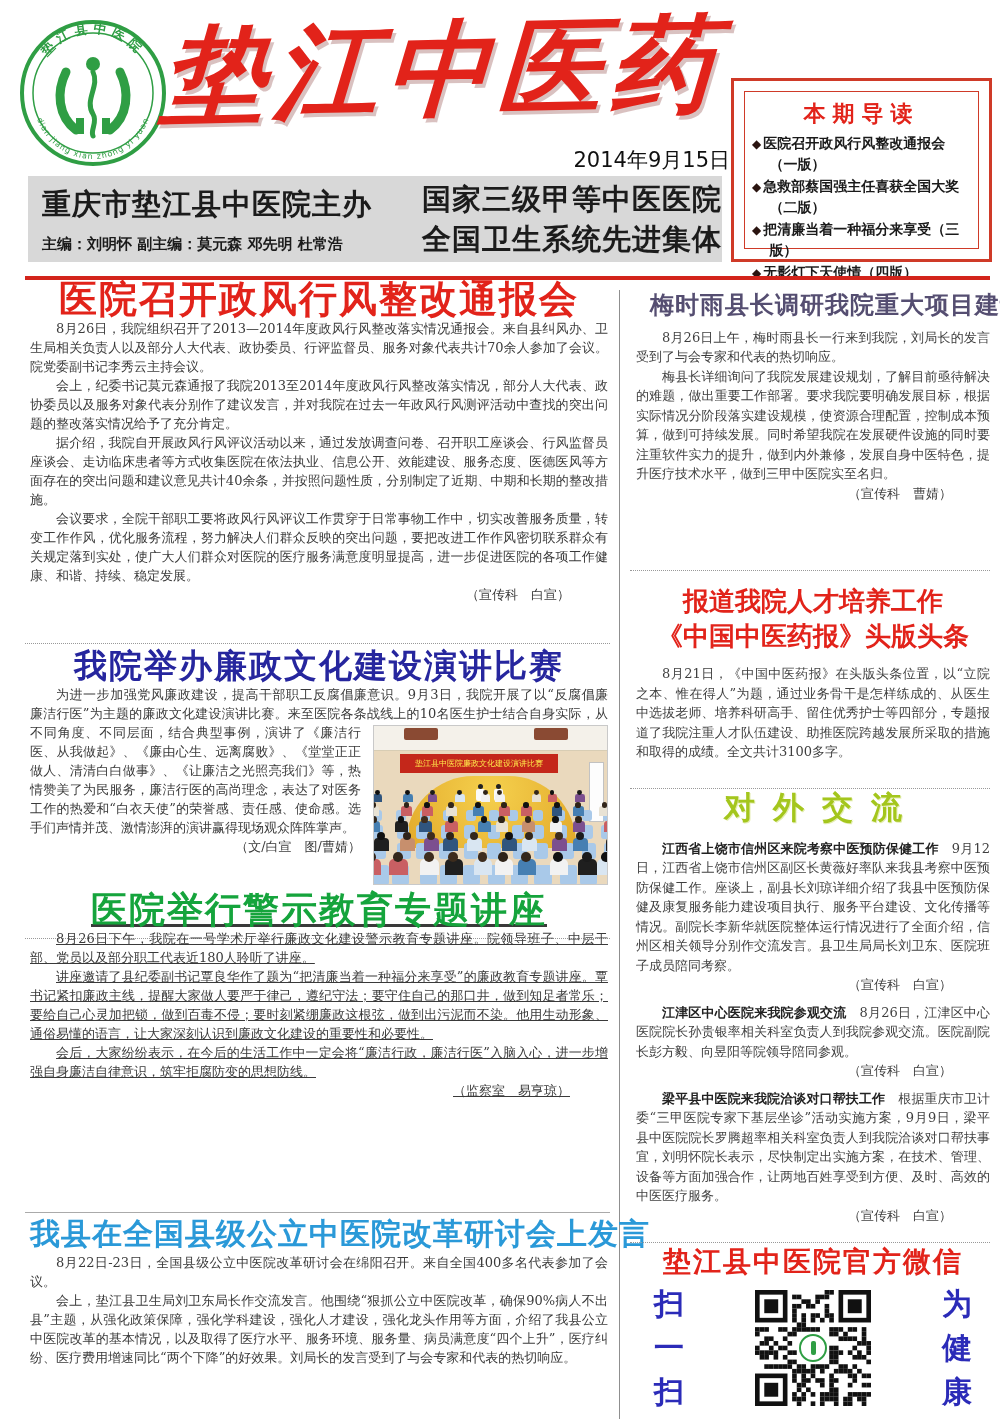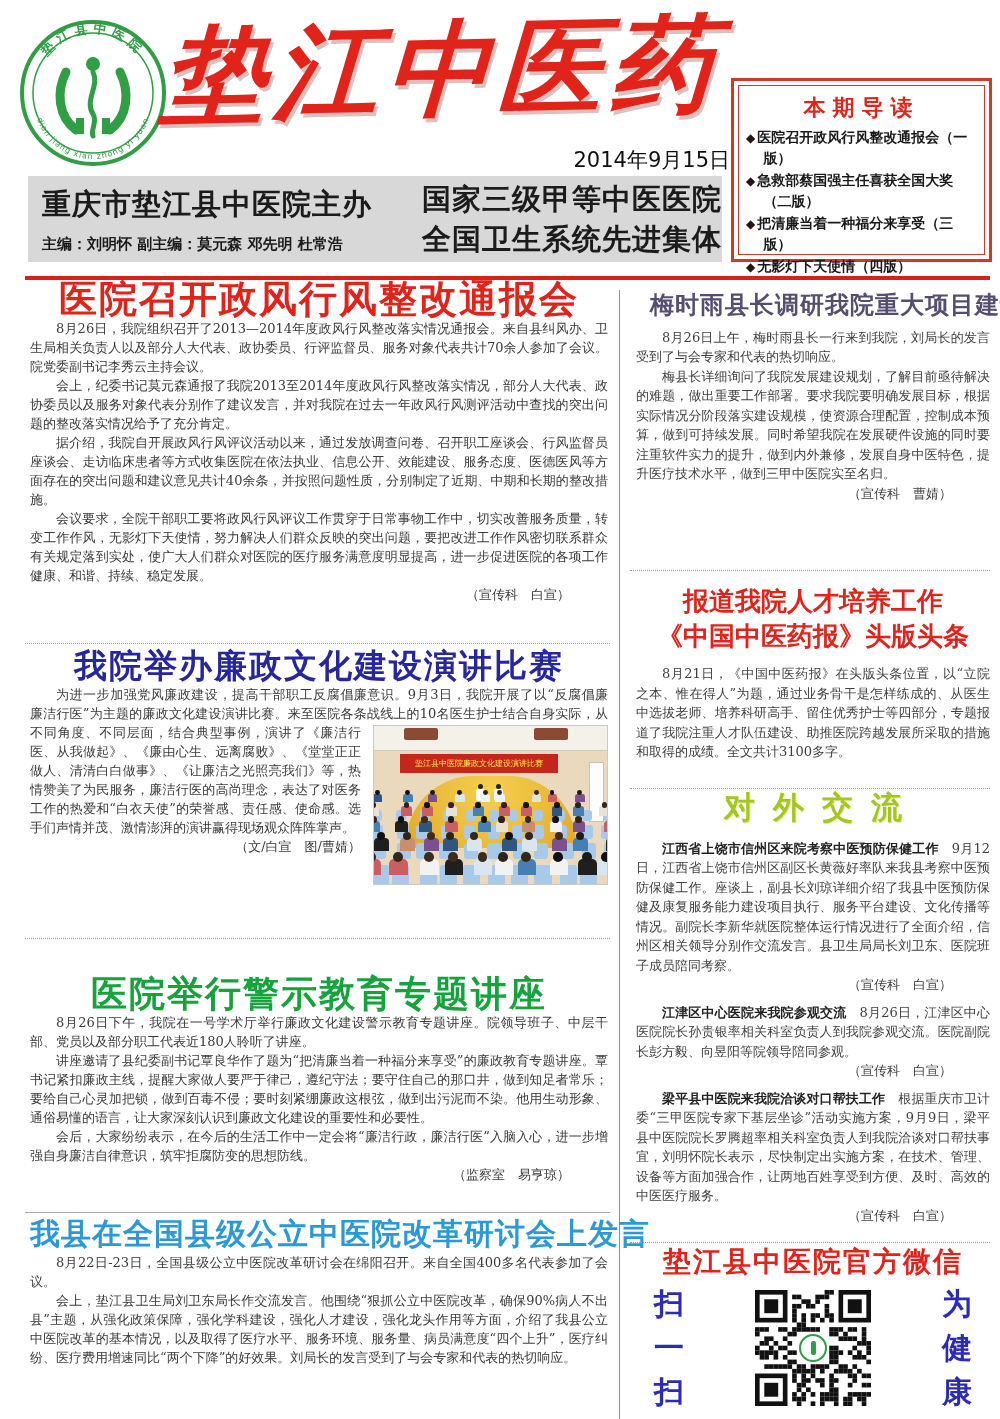--- a/index.html
+++ b/index.html
@@ -15,21 +15,21 @@
   .issue-date{position:absolute;left:420px;top:146px;width:310px;text-align:right;
         font-size:21px;color:#101010;font-family:"DejaVu Sans",sans-serif;}
   .banner{position:absolute;left:28px;top:176px;width:694px;height:86px;background:#d8d8d8;
         display:flex;align-items:center;font-family:"DejaVu Sans",sans-serif;color:#1b1b1b;}
   .banner-left{width:398px;padding:4px 0 4px 14px;}
   .banner-publisher{font-size:29px;font-weight:900;white-space:nowrap;letter-spacing:1px;}
   .banner-editors{font-size:15px;font-weight:700;margin-top:10px;white-space:nowrap;}
   .banner-right{flex:1;text-align:center;}
   .banner-honor{font-size:29px;font-weight:900;line-height:40px;white-space:nowrap;letter-spacing:1px;}
   .digest{position:absolute;left:731px;top:78px;width:261px;height:184px;
-        border:3px solid #cf3a28;background:#fff;padding:4px;box-sizing:border-box;}
+        border:3px solid #cf3a28;background:#fff;padding:10px;box-sizing:border-box;}
   .digest-inner{border:1px solid #cf3a28;height:100%;box-sizing:border-box;padding:5px 7px 0 7px;}
   .digest-title{text-align:center;color:#e2231a;font-weight:900;font-size:22px;
         letter-spacing:7px;font-family:"DejaVu Sans",sans-serif;margin:2px 0 4px;}
   .digest-list{list-style:none;margin:0;padding:0;font-family:"DejaVu Sans",sans-serif;}
   .digest-list li{font-size:14px;font-weight:700;color:#1a1a1a;line-height:20px;
         padding-left:1.25em;text-indent:-1.25em;margin-bottom:2px;}
   .digest-list li::before{content:"◆";color:#2a1410;margin-right:2px;font-size:12px;}
   .red-rule{position:absolute;left:25px;top:276px;width:965px;height:4px;background:#d3241b;}
   .col-divider{position:absolute;left:619px;top:290px;width:1px;height:1129px;background:#8f8f8f;}
   
@@ -39,21 +39,21 @@
         text-indent:0 !important;white-space:nowrap;}
   .byline{text-align:right;padding-right:38px;text-indent:0 !important;}
   .ldot{position:absolute;border-top:1px dotted #999;}
   .lsolid{position:absolute;border-top:1px solid #aaa;}
   
   .lcol{left:30px;width:578px;font-size:13px;line-height:19px;color:#3a3a3a;}
   .a1{top:290px;}
   .a1 .art-title{font-size:38px;color:#e2231a;letter-spacing:2px;margin:0 0 10px;}
   .a2{top:656px;}
   .a2 .art-title{font-size:33px;color:#26269e;letter-spacing:2px;margin:0 0 10px;}
-  .a3{top:984px;}
+  .a3{top:900px;text-decoration:underline;}
   .a3 .art-title{font-size:36px;color:#15a43c;letter-spacing:2px;margin:0 0 10px;font-weight:700;}
   .a4{top:1224px;}
   .a4 .art-title{font-size:30px;color:#2a99d8;letter-spacing:1px;margin:0 0 10px;}
   
   .rcol{left:636px;width:354px;font-size:13px;line-height:19.5px;color:#3f3f3f;}
   .r1{top:296px;}
   .r1 .art-title{font-size:24px;color:#554e71;letter-spacing:1px;margin:0 14px 12px;}
   .r2{top:584px;}
   .r2 .art-title{font-size:26px;color:#e2231a;line-height:35px;margin:0;}
   .r2 .r2-body{margin-top:10px;}
@@ -147,21 +147,21 @@
   </div>
 
   <div class="red-rule"></div>
   <div class="col-divider"></div>
 
   <div class="art lcol a1">
     <h2 class="art-title">医院召开政风行风整改通报会</h2>
     <p>8月26日，我院组织召开了2013—2014年度政风行风整改落实情况通报会。来自县纠风办、卫生局相关负责人以及部分人大代表、政协委员、行评监督员、服务对象代表共计70余人参加了会议。院党委副书记李秀云主持会议。</p>
     <p>会上，纪委书记莫元森通报了我院2013至2014年度政风行风整改落实情况，部分人大代表、政协委员以及服务对象代表分别作了建议发言，并对我院在过去一年政风行风测评活动中查找的突出问题的整改落实情况给予了充分肯定。</p>
     <p>据介绍，我院自开展政风行风评议活动以来，通过发放调查问卷、召开职工座谈会、行风监督员座谈会、走访临床患者等方式收集医院在依法执业、信息公开、效能建设、服务态度、医德医风等方面存在的突出问题和建议意见共计40余条，并按照问题性质，分别制定了近期、中期和长期的整改措施。</p>
-    <p>会议要求，全院干部职工要将政风行风评议工作贯穿于日常事物工作中，切实改善服务质量，转变工作作风，无影灯下天使情，努力解决人们群众反映的突出问题，要把改进工作作风密切联系群众有关规定落到实处，使广大人们群众对医院的医疗服务满意度明显提高，进一步促进医院的各项工作健康、和谐、持续、稳定发展。</p>
+    <p>会议要求，全院干部职工要将政风行风评议工作贯穿于日常事物工作中，切实改善服务质量，转变工作作风，优化服务流程，努力解决人们群众反映的突出问题，要把改进工作作风密切联系群众有关规定落到实处，使广大人们群众对医院的医疗服务满意度明显提高，进一步促进医院的各项工作健康、和谐、持续、稳定发展。</p>
     <div class="byline">（宣传科　白宣）</div>
   </div>
 
   <div class="ldot" style="left:25px;top:643px;width:585px;"></div>
 
   <div class="art lcol a2">
     <h2 class="art-title">我院举办廉政文化建设演讲比赛</h2>
     <div>
       <span class="pusher"></span>
       <span class="a2-photo" id="contest-photo">

